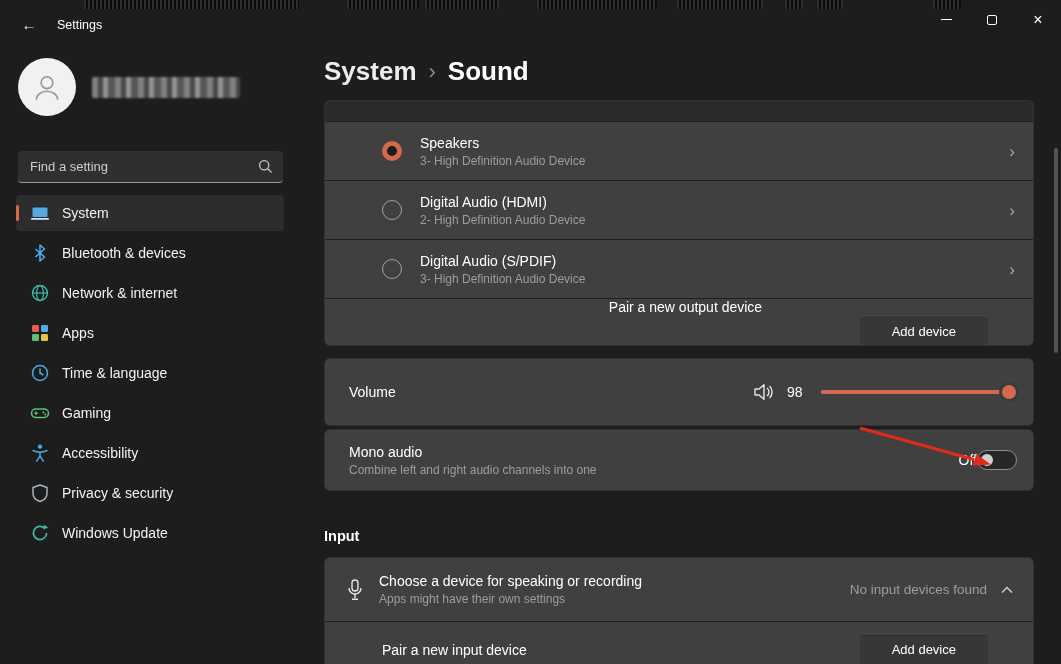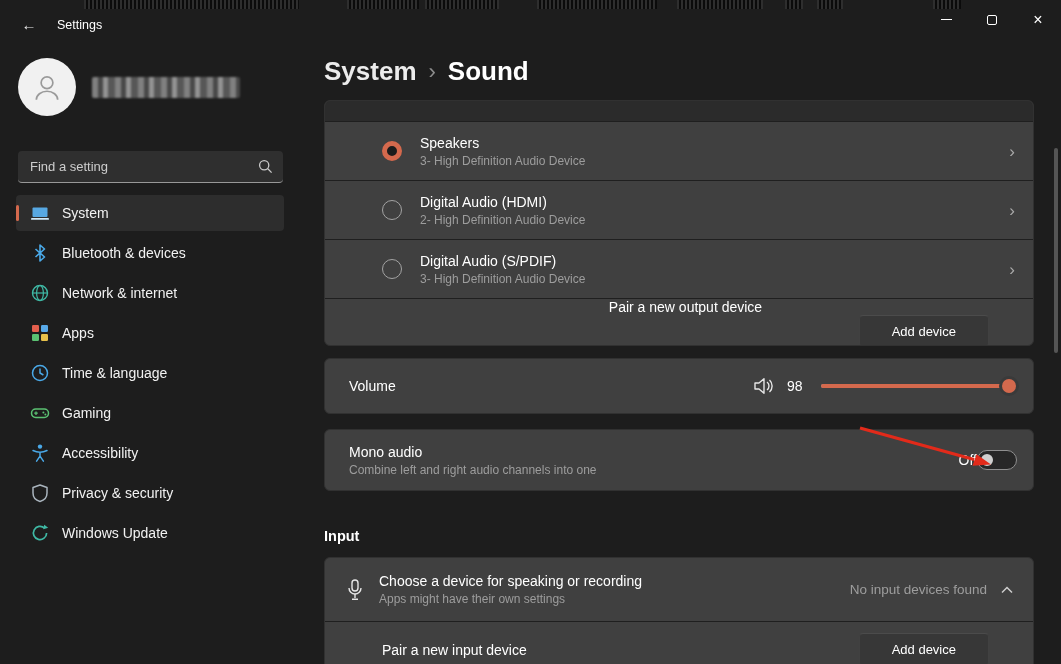--- a/index.html
+++ b/index.html
@@ -58,21 +58,21 @@
   .radio.on{border:5px solid var(--accent);background:#1c1c1c;}
   .radio.off{border:1px solid #a3a3a3;background:transparent;}
   .device-texts{display:flex;flex-direction:column;gap:3px;}
   .device-name{font-size:14px;color:#fff;}
   .device-desc{font-size:12px;color:#9d9d9d;}
   .chevron-right{margin-left:auto;color:#a9a9a9;font-size:17px;line-height:1;}
   .pair-row{height:48px;padding:0 44px 0 57px;flex-direction:column;}
   .pair-label{font-size:14px;color:#fff;}
   .add-btn{margin-left:auto;height:33px;padding:0 32px;background:#373737;border:1px solid #414141;border-top-color:#4b4b4b;border-radius:4px;color:#fff;font-size:13px;cursor:pointer;}
 
-  .volume-card{top:318px;height:56px;display:flex;align-items:center;padding:0 16px 0 24px;}
+  .volume-card{top:318px;height:68px;display:flex;align-items:center;padding:0 16px 0 24px;}
   .vol-label{font-size:14px;}
   .vol-right{margin-left:auto;display:flex;align-items:center;gap:12px;}
   .vol-value{font-size:14px;min-width:22px;color:#fff;}
   .slider{position:relative;width:192px;height:4px;background:#8f8f8f;border-radius:2px;cursor:pointer;margin-right:4px;}
   .slider-fill{position:absolute;left:0;top:0;bottom:0;background:var(--accent);border-radius:2px;}
   .slider-thumb{position:absolute;top:50%;transform:translate(-50%,-50%);width:14px;height:14px;border-radius:50%;background:var(--accent);box-shadow:0 0 0 3px #3a3a3a;}
 
   .mono-card{top:389px;height:62px;display:flex;align-items:center;padding:0 16px 0 24px;}
   .setting-texts{display:flex;flex-direction:column;gap:3px;}
   .setting-title{font-size:14px;color:#fff;}

